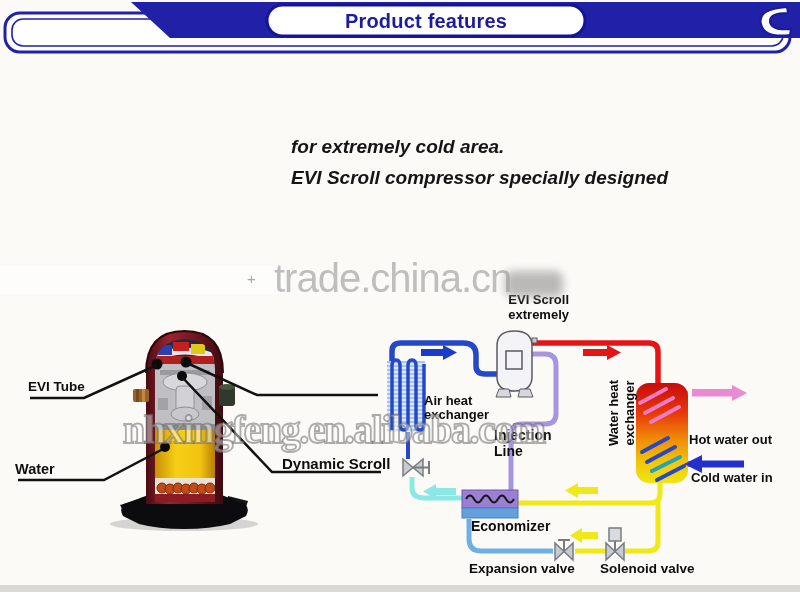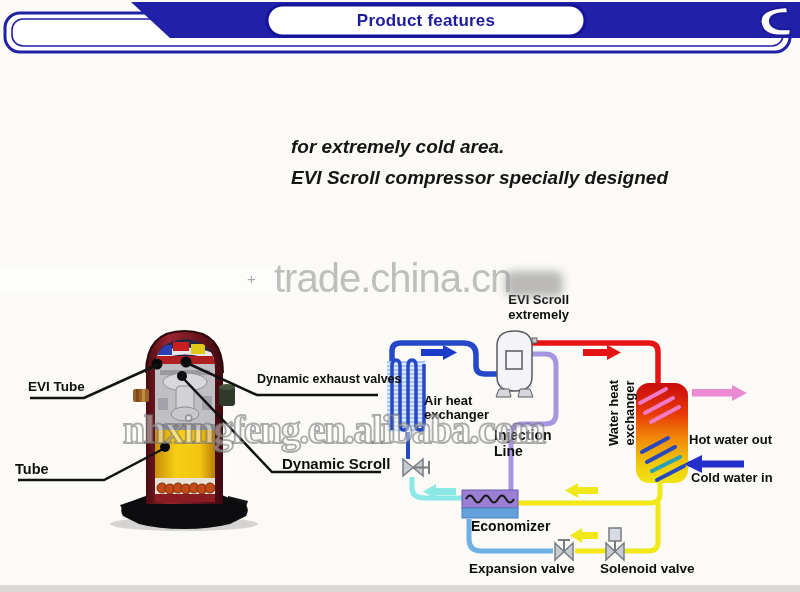--- a/index.html
+++ b/index.html
@@ -3,21 +3,21 @@
 <meta charset="utf-8">
 <style>
   html,body{margin:0;padding:0;background:#e9e7e3;}
   .page{position:relative;width:800px;height:592px;background:#fbfaf7;overflow:hidden;
         font-family:"Liberation Sans","DejaVu Sans",sans-serif;}
   svg{display:block;}
   
   .ribbon-svg{position:absolute;left:0;top:0;z-index:2;}
   .header-title{position:absolute;left:267px;top:6px;width:318px;height:30px;z-index:3;
     display:flex;align-items:center;justify-content:center;
-    font-size:17px;font-weight:bold;color:#1c1c9e;letter-spacing:0.2px;}
+    font-size:20px;font-weight:bold;color:#1c1c9e;letter-spacing:0.2px;}
   
   .evi-button{position:absolute;left:16px;top:72px;width:224px;height:224px;border-radius:50%;z-index:2;
     background:linear-gradient(150deg,#f2f2f4 0%,#c9c9cf 28%,#8e8e96 55%,#41414a 88%);
     box-shadow:0 6px 10px rgba(0,0,0,0.25), inset 0 2px 3px rgba(255,255,255,0.9);}
   .evi-button .face{position:absolute;left:13px;top:13px;width:198px;height:198px;border-radius:50%;
     background:radial-gradient(circle at 38% 28%, #b8e2f8 0%, #57b2e8 20%, #1f86c8 58%, #0d60a2 86%, #0a4f88 100%);
     box-shadow:inset 0 -6px 14px rgba(0,0,0,0.35);}
   .evi-button .face::before{content:"";position:absolute;left:14%;top:5%;width:68%;height:40%;
     border-radius:50%;background:linear-gradient(rgba(255,255,255,0.72), rgba(255,255,255,0.03));}
   .evi-button .label{position:absolute;left:0;top:95px;width:100%;text-align:center;
@@ -256,22 +256,21 @@
           <polygon points="732,385 732,401 747,393"></polygon>
       </g>
       <g fill="#2330cc">
         <rect x="702" y="460.5" width="42" height="7"></rect>
           <polygon points="702,455 702,473 684,464"></polygon>
       </g>
     </g>
   </svg>
 
   <div class="dlbl" id="lbl-evi-tube">EVI Tube</div>
-  <div class="dlbl" id="lbl-motor">Tube</div>
-  <div class="dlbl" id="lbl-exhaust">Dynamic exhaust valves</div>
+  <div class="dlbl" id="lbl-motor">Water</div>
   <div class="dlbl" id="lbl-dscroll">Dynamic Scroll</div>
 
   <div class="dlbl" id="lbl-sch-comp">
     <span>EVI Scroll</span>
     <span>extremely</span>
   </div>
   <div class="dlbl" id="lbl-airheat">
     <span>Air heat</span>
     <span>exchanger</span>
   </div>

